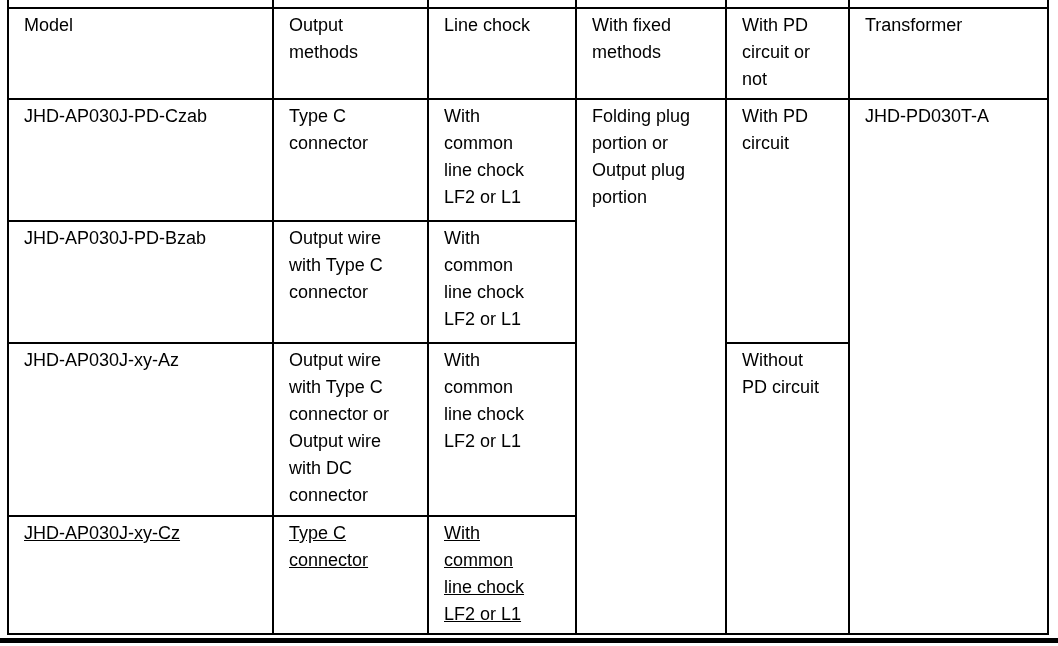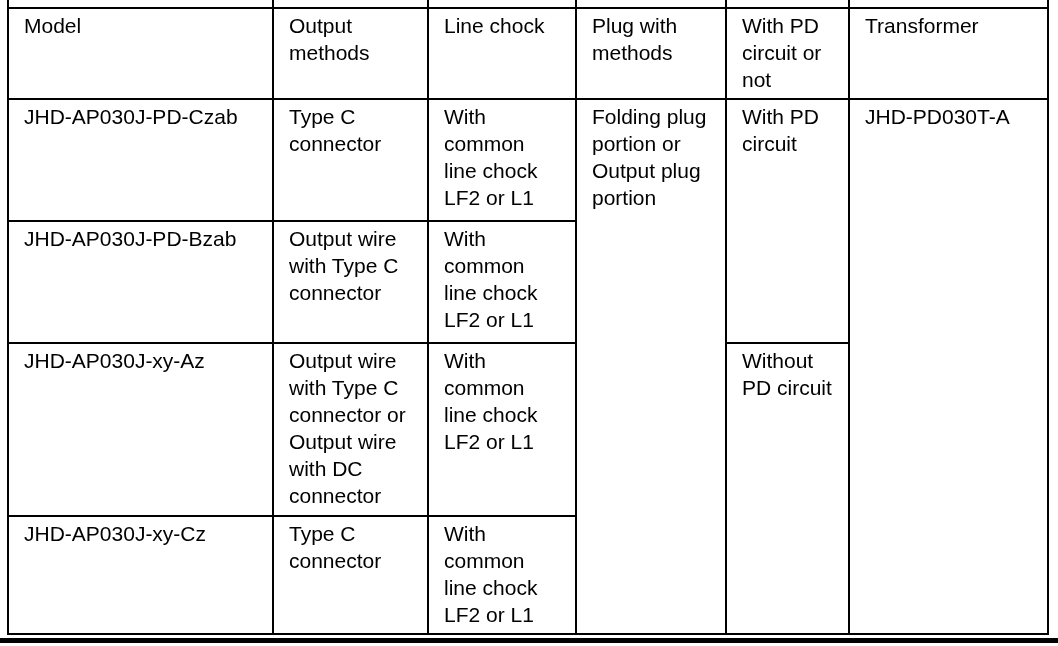--- a/index.html
+++ b/index.html
@@ -14,31 +14,31 @@
   table.spec{
     position:absolute;left:7px;top:7px;
     border-collapse:collapse;
     table-layout:fixed;
   }
   table.spec th, table.spec td{
     border:2px solid #000000;
     vertical-align:top;
     text-align:left;
     font-weight:400;
-    font-size:21px;
+    font-size:18px;
     line-height:27px;
     padding:3px 8px 5px 15px;
     white-space:pre-line;
     overflow:hidden;
   }
   tr.rh-header{height:91px;}
   tr.rh-r1{height:122px;}
   tr.rh-r2{height:122px;}
   tr.rh-r3{height:173px;}
-  tr.rh-r4{height:115px;}
+  tr.rh-r4{height:115px;text-decoration:underline;}
   .stub{
     position:absolute;top:0;width:2px;height:9px;background:#000000;
   }
   .bottom-rule{
     position:absolute;left:0;top:638px;width:1058px;height:5px;background:#000000;
   }
 </style>
 </head>
 <body>
 
@@ -60,21 +60,21 @@
       <col style="width:150px">
       <col style="width:123px">
       <col style="width:199px">
     </colgroup>
     <tbody>
       <tr class="rh-header">
         <th>Model</th>
         <th>Output
 methods</th>
         <th>Line chock</th>
-        <th>Plug with
+        <th>With fixed
 methods</th>
         <th>With PD
 circuit or
 not</th>
         <th>Transformer</th>
       </tr>
       <tr class="rh-r1">
         <td>JHD-AP030J-PD-Czab</td>
         <td>Type C
 connector</td>

